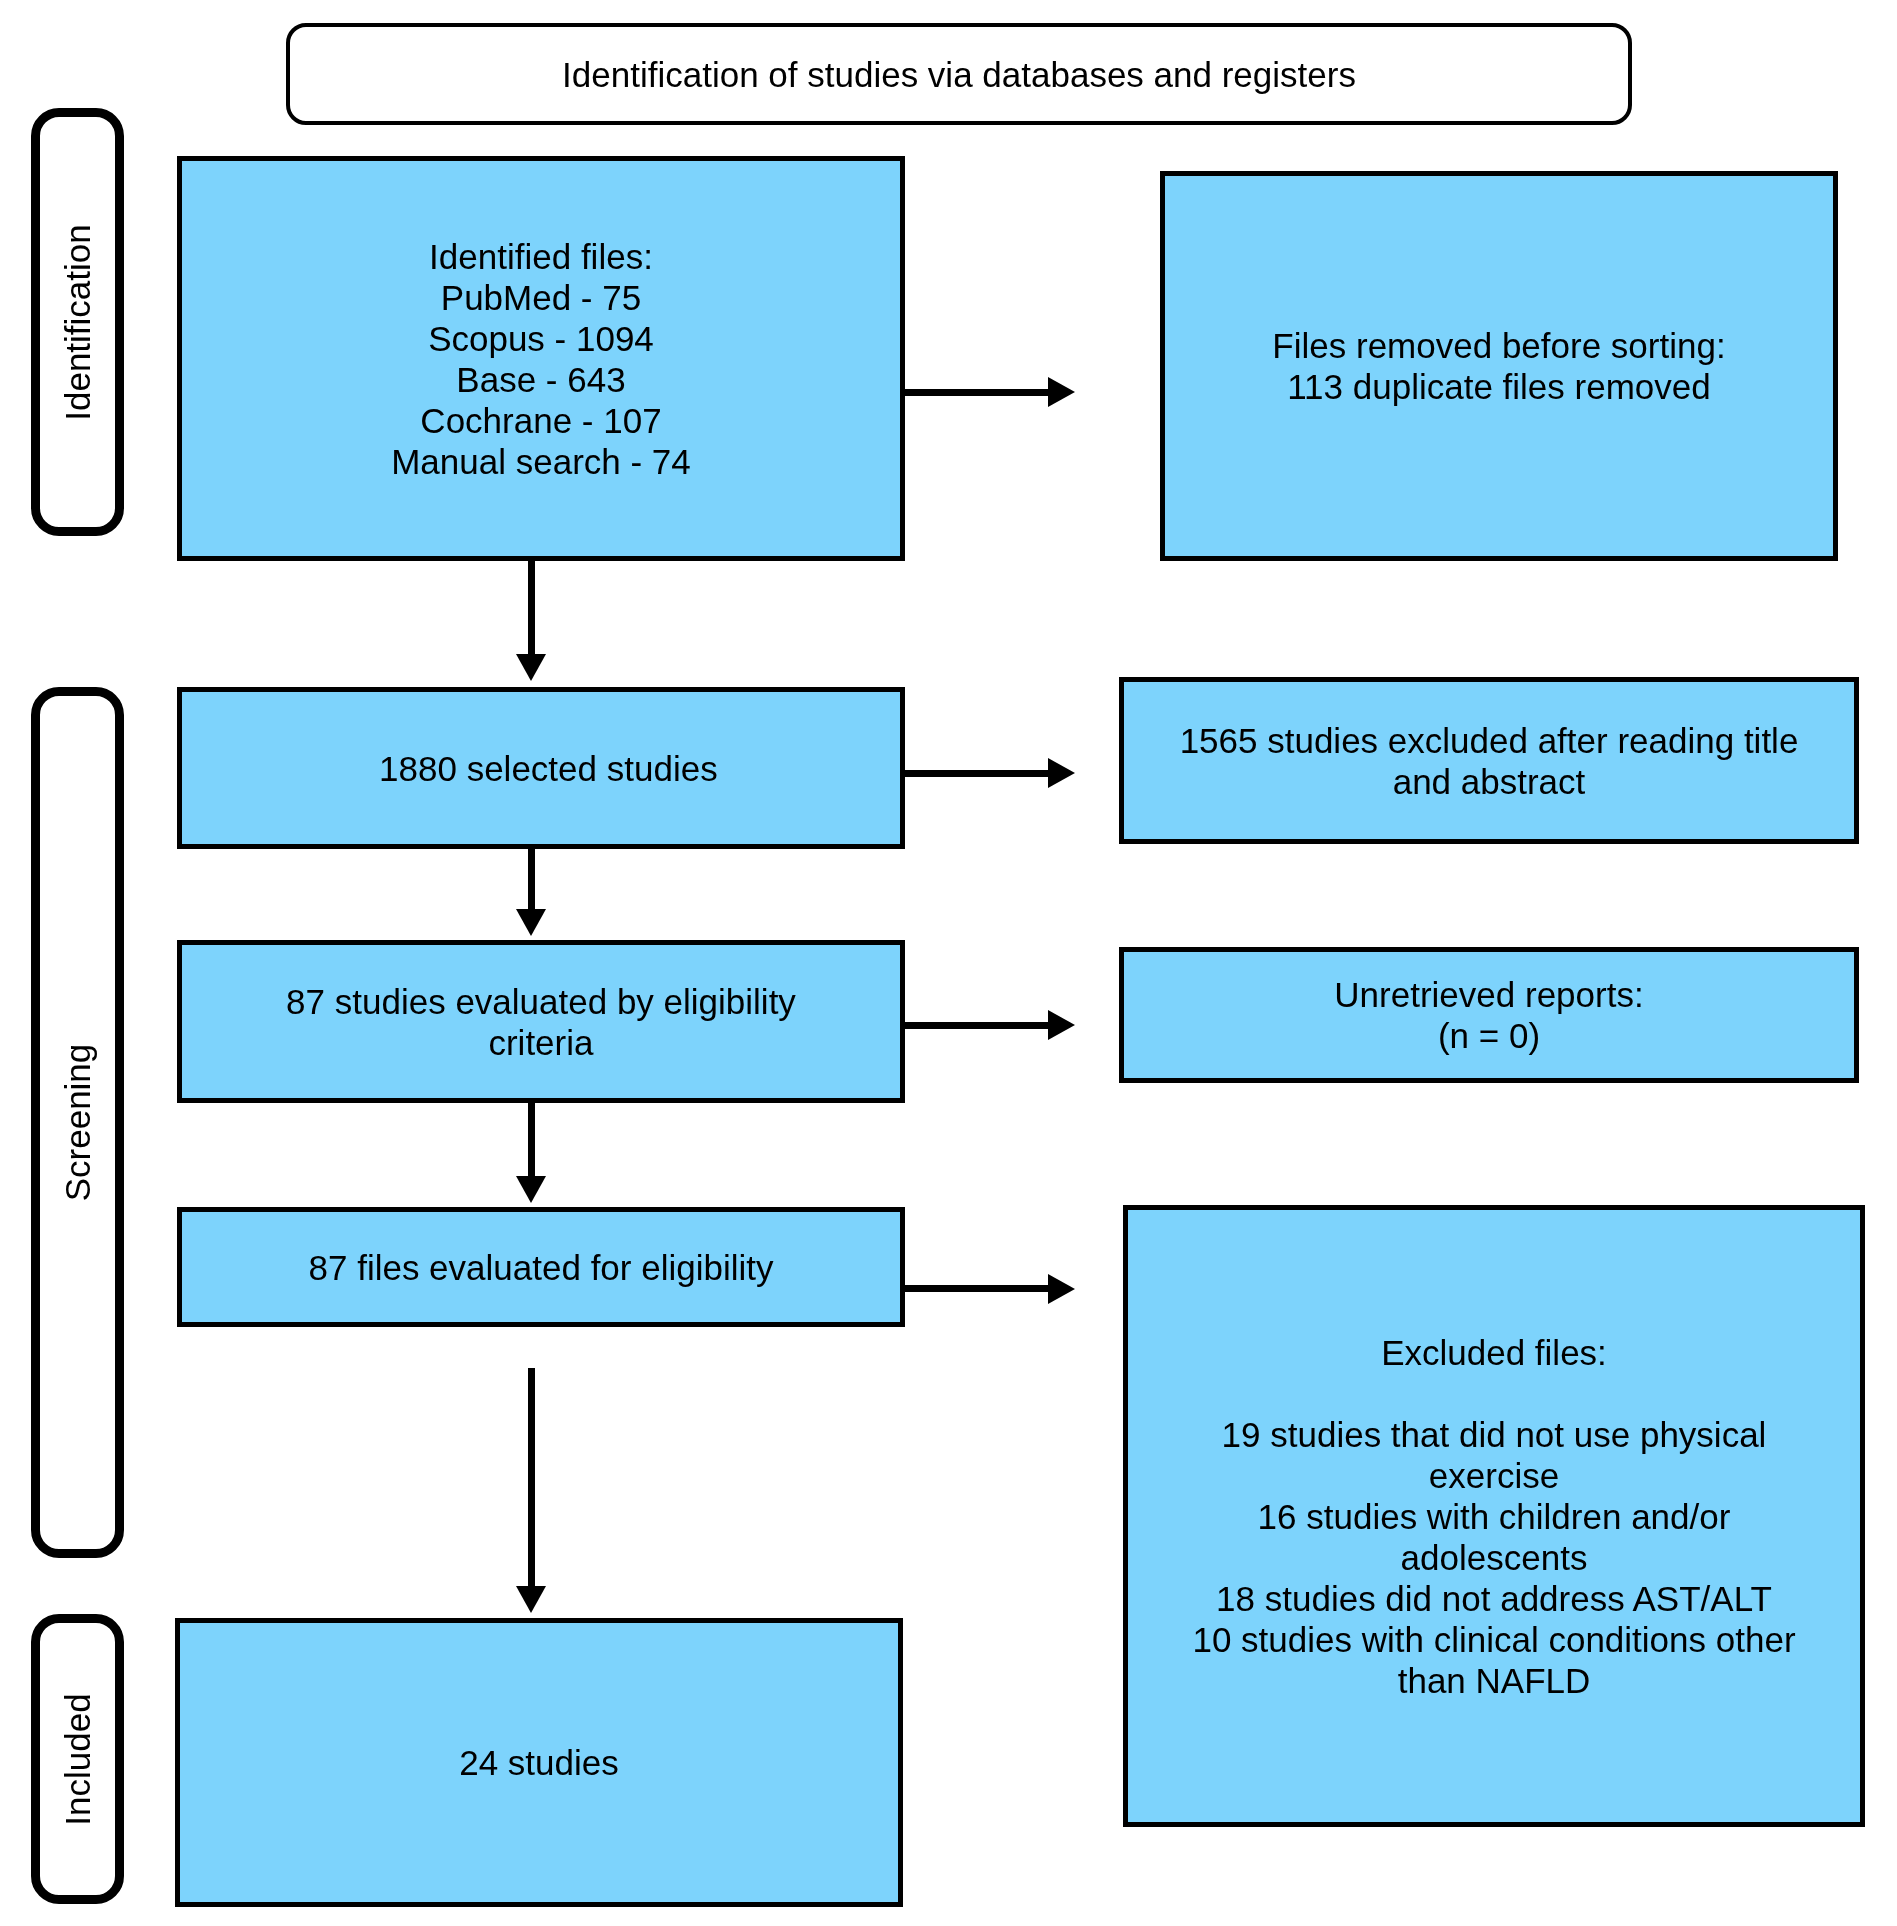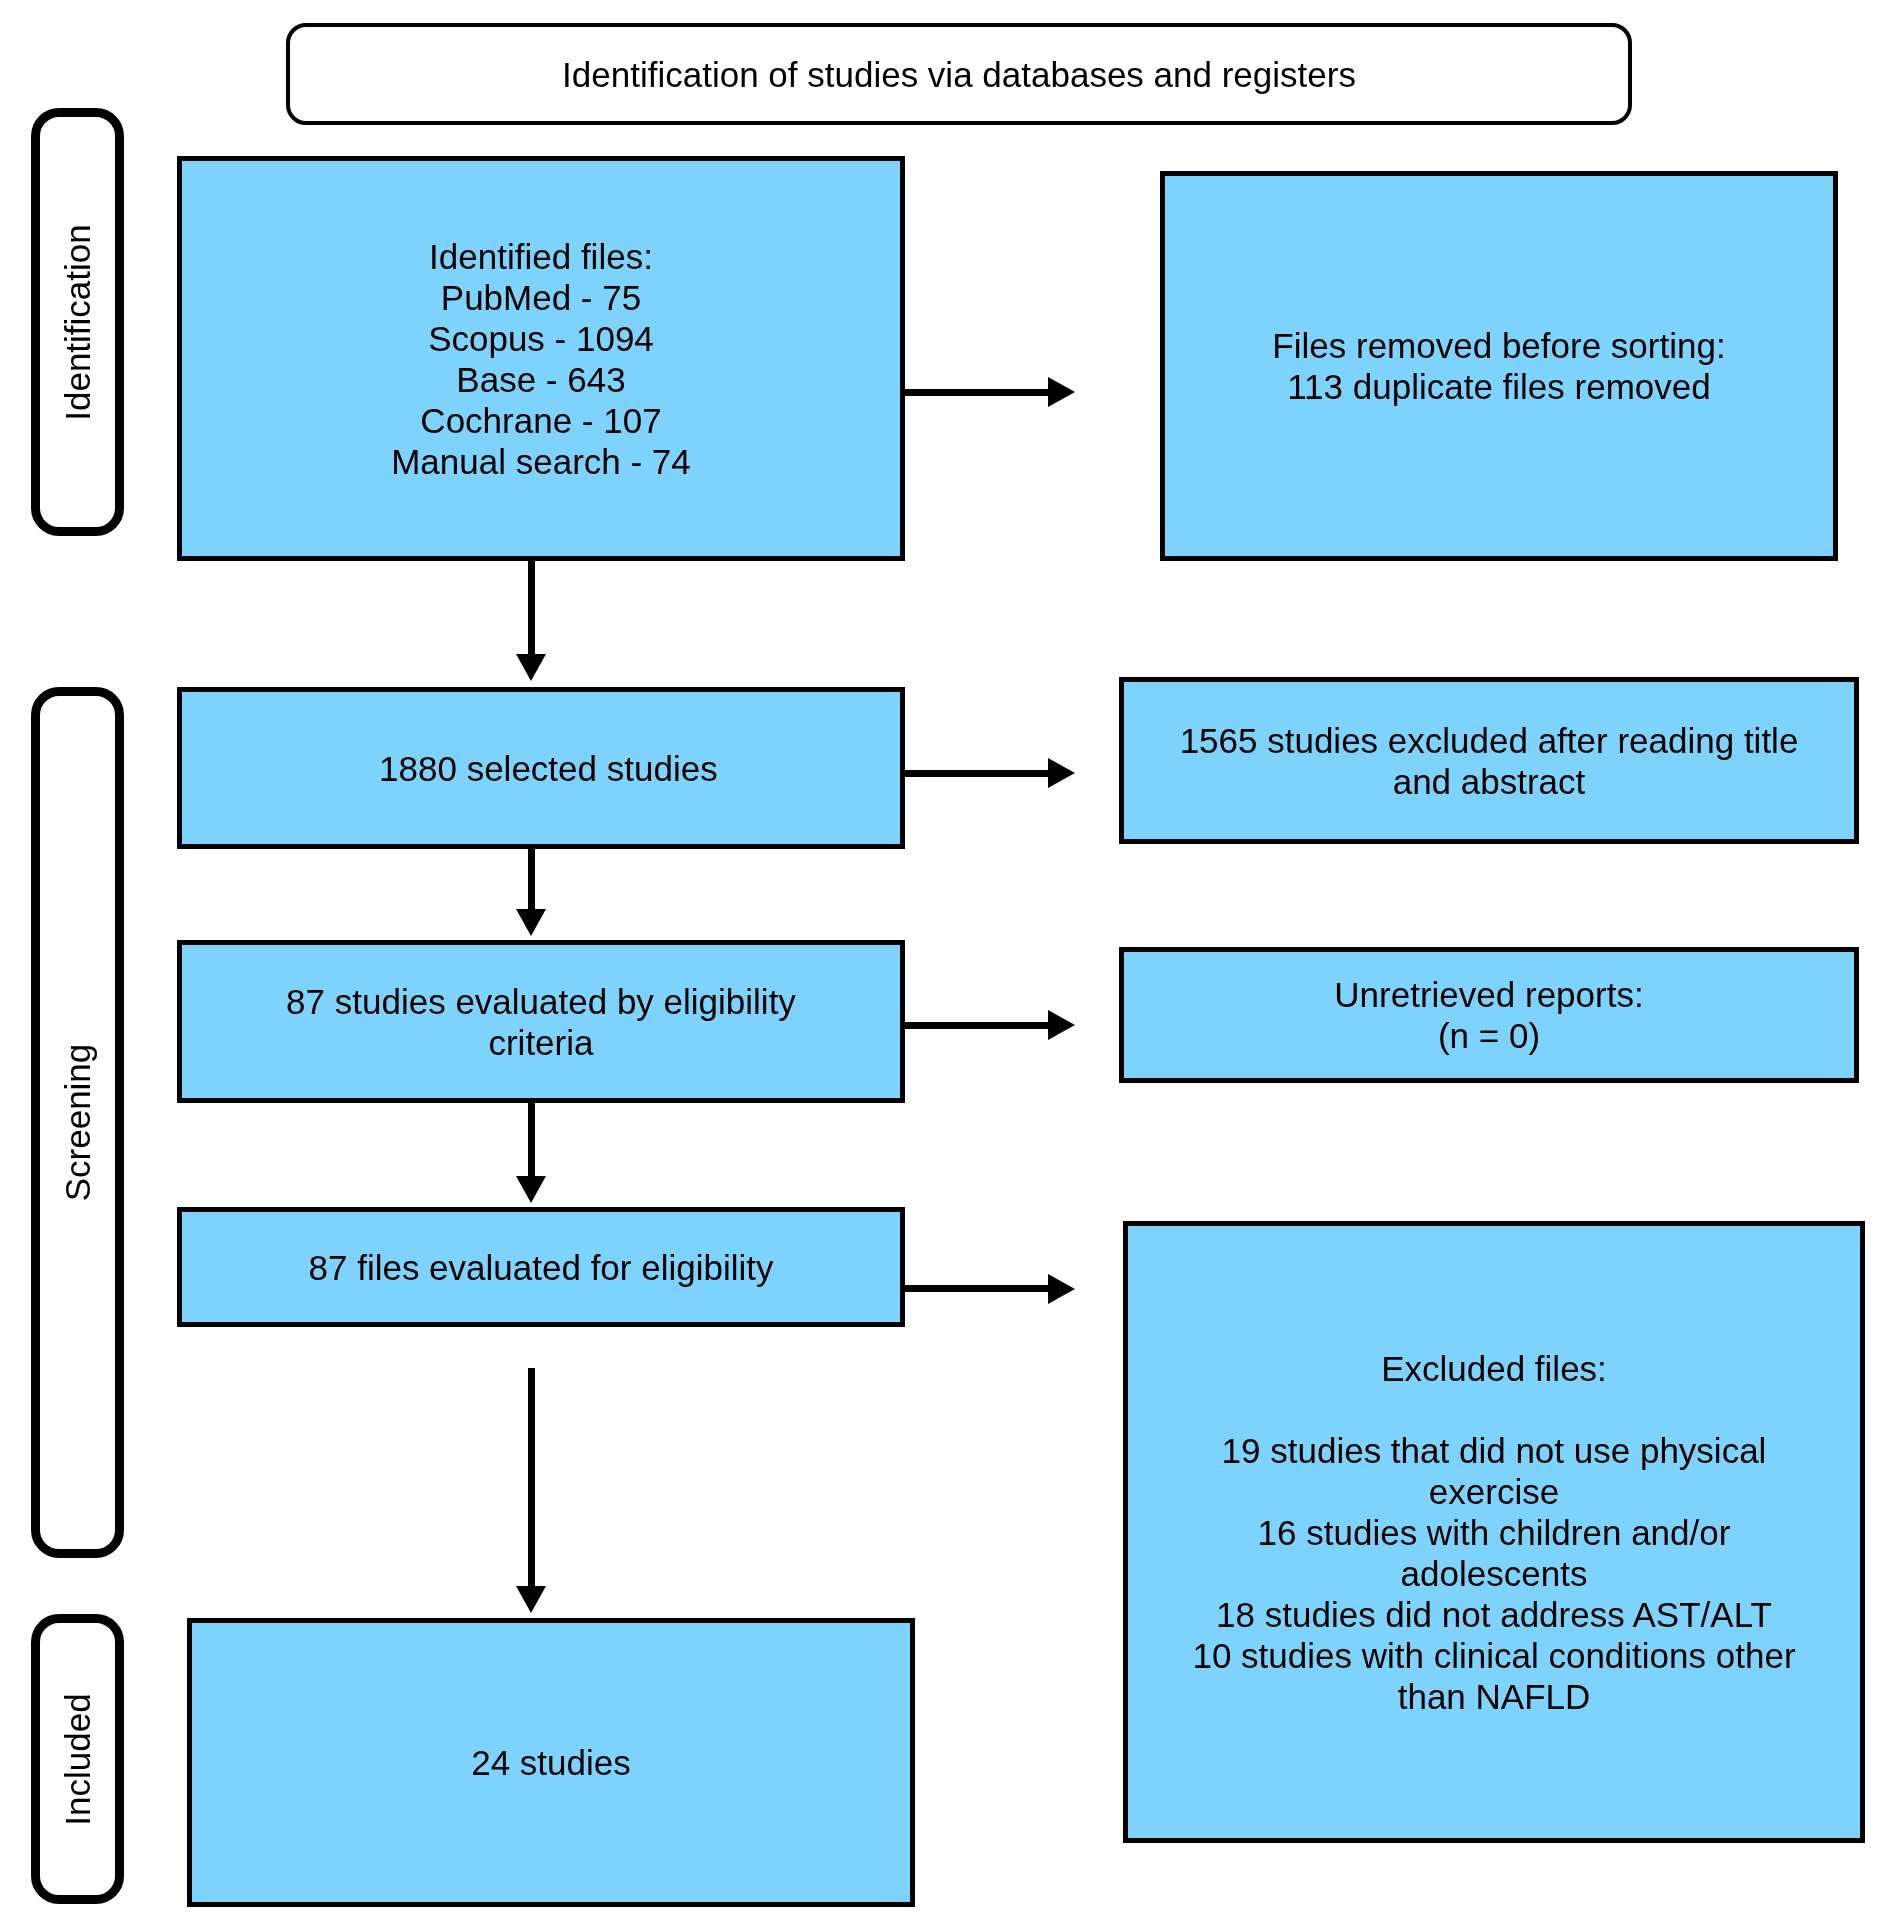--- a/index.html
+++ b/index.html
@@ -52,22 +52,22 @@
     white-space: pre-line;
     padding: 4.7px 9.3px;
   }
   #box-identified       { left: 177px;  top: 156px;  width: 728px; height: 405px; }
   #box-removed          { left: 1113px; top: 171px;  width: 678px; height: 390px; margin-left: 47px; }
   #box-selected         { left: 177px;  top: 687px; width: 728px; height: 162px; padding-left: 24px; }
   #box-excluded-ta      { left: 1119px; top: 677px; width: 740px; height: 167px; }
   #box-eval-criteria    { left: 177px;  top: 940px; width: 728px; height: 163px; }
   #box-unretrieved      { left: 1119px; top: 947px; width: 740px; height: 136px; }
   #box-eval-eligibility { left: 177px;  top: 1207px; width: 728px; height: 120px; }
-  #box-excluded-files   { left: 1123px; top: 1205px; width: 742px; height: 622px; margin-top: 16px; }
-  #box-included         { left: 187px;  top: 1618px; width: 728px; height: 289px; }
+  #box-excluded-files   { left: 1123px; top: 1205px; width: 742px; height: 622px; }
+  #box-included         { left: 175px;  top: 1618px; width: 728px; height: 289px; }
 
   .shaft-h { position: absolute; height: 6.5px; background: #000; }
   .shaft-v { position: absolute; width: 6.5px;  background: #000; }
   .head-right {
     position: absolute; width: 0; height: 0;
     border-top: 15px solid transparent;
     border-bottom: 15px solid transparent;
     border-left: 27px solid #000;
   }
   .head-down {

